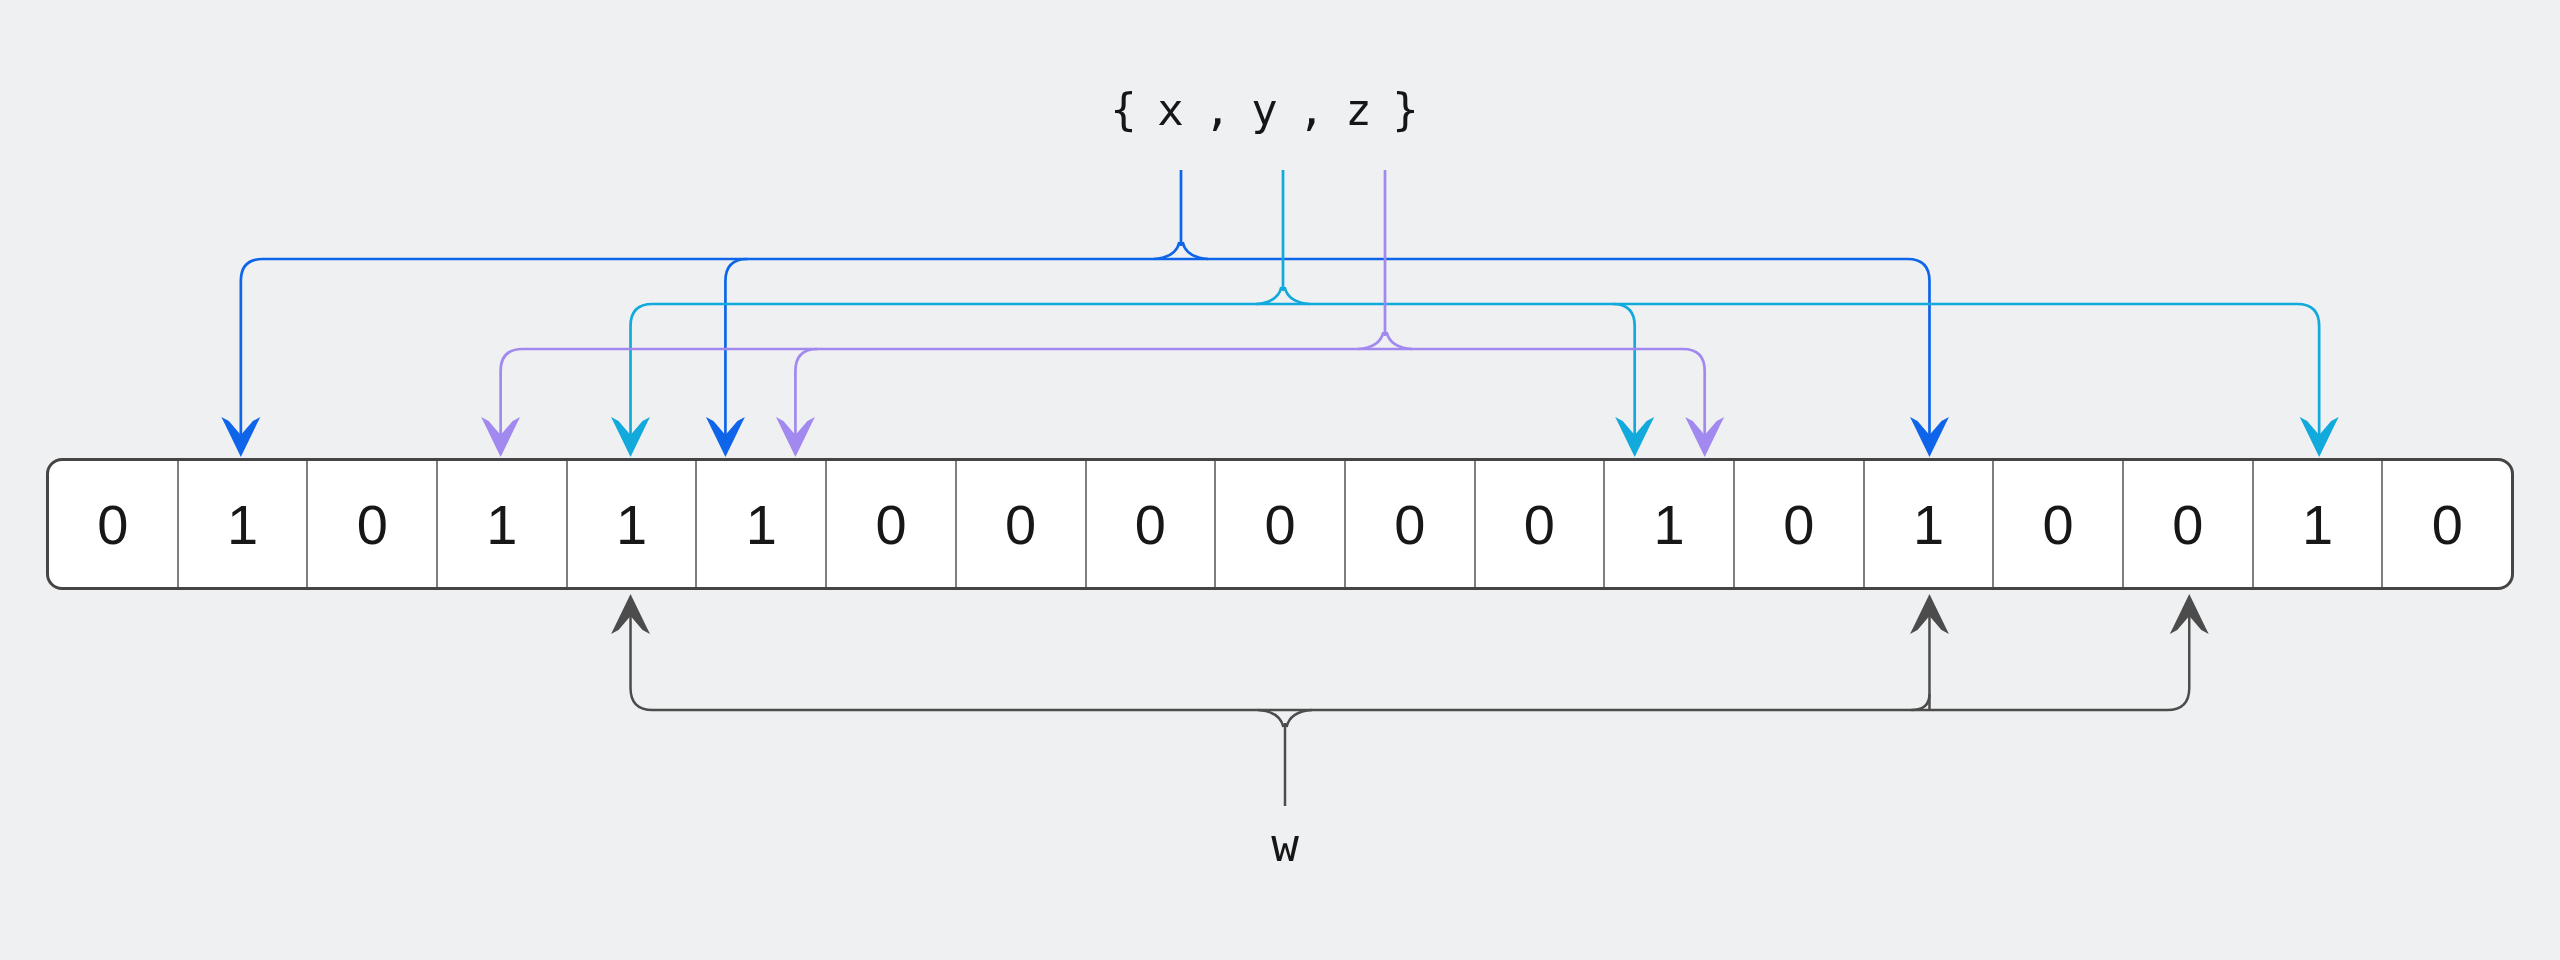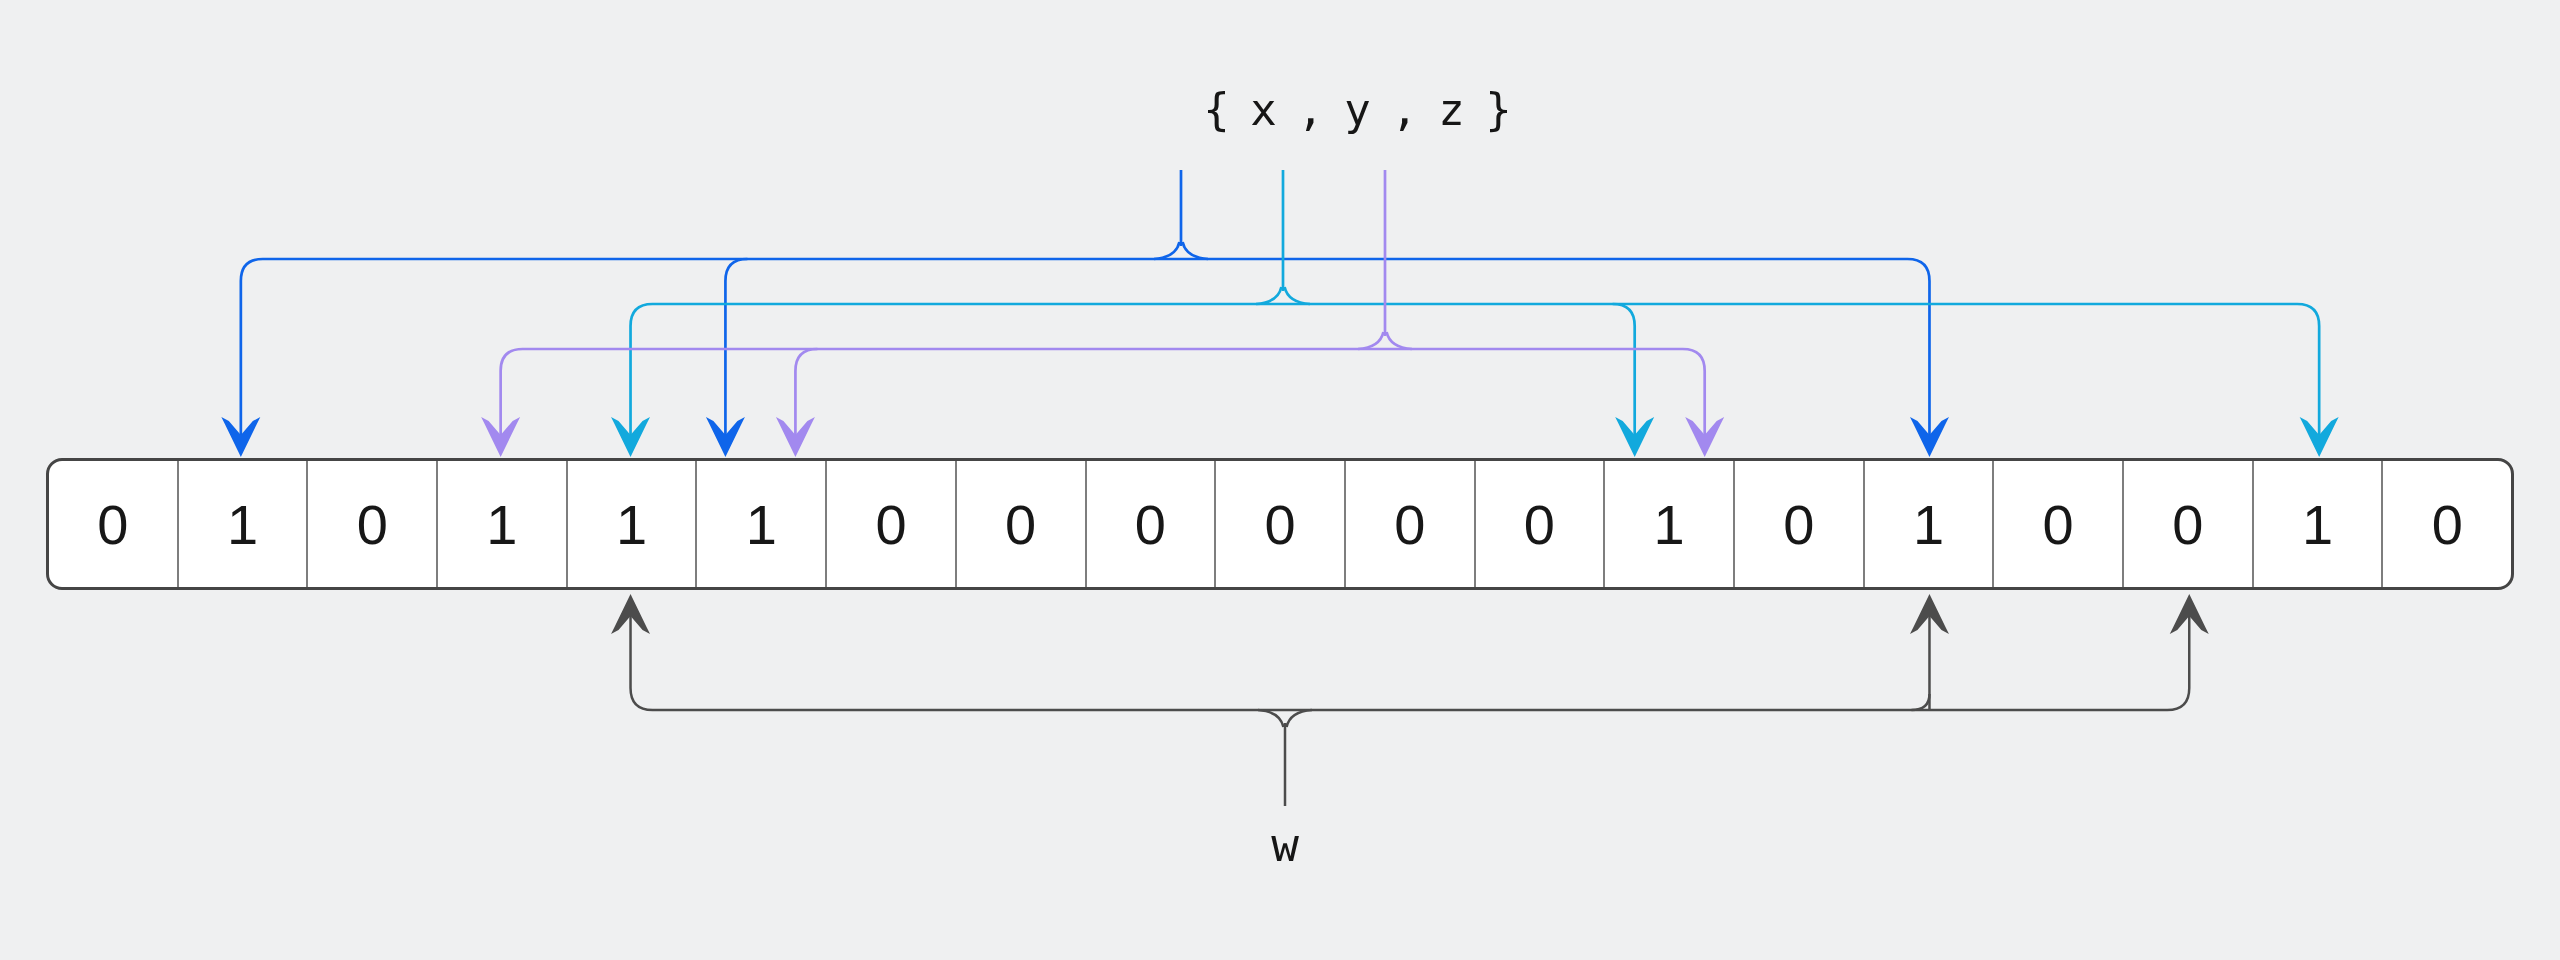--- a/index.html
+++ b/index.html
@@ -5,21 +5,21 @@
   html,body{margin:0;padding:0;background:#eff0f1;}
   .stage{
     position:relative;
     width:2560px;height:960px;
     background:#eff0f1;
     overflow:hidden;
     font-family:"DejaVu Sans Mono",monospace;
   }
   .set-label{
     position:absolute;
-    left:1356px;top:84px;
+    left:1263px;top:84px;
     transform:translateX(-50%);
     font-family:"DejaVu Sans Mono",monospace;
     font-size:44px;
     letter-spacing:-3px;
     color:#161616;
     white-space:pre;
   }
   .query-label{
     position:absolute;
     left:1285px;top:818px;

